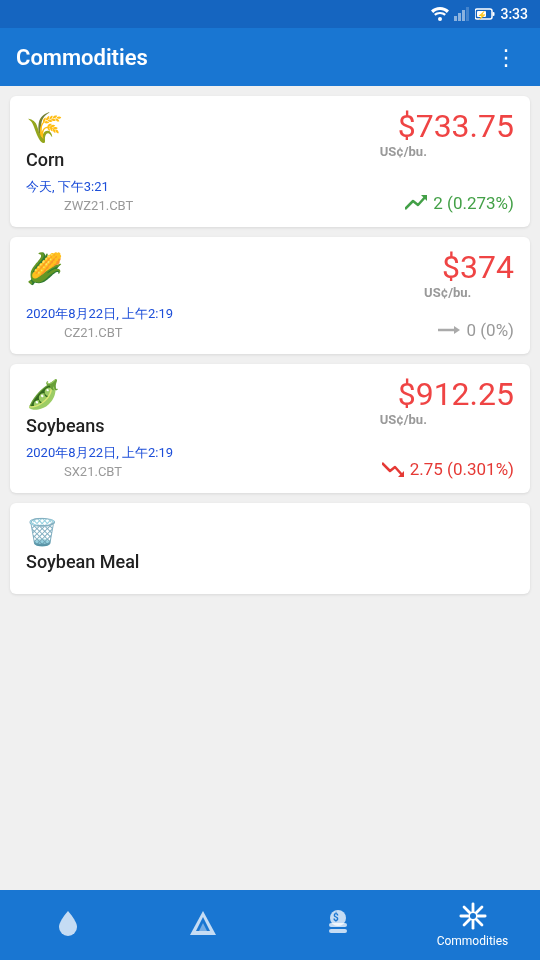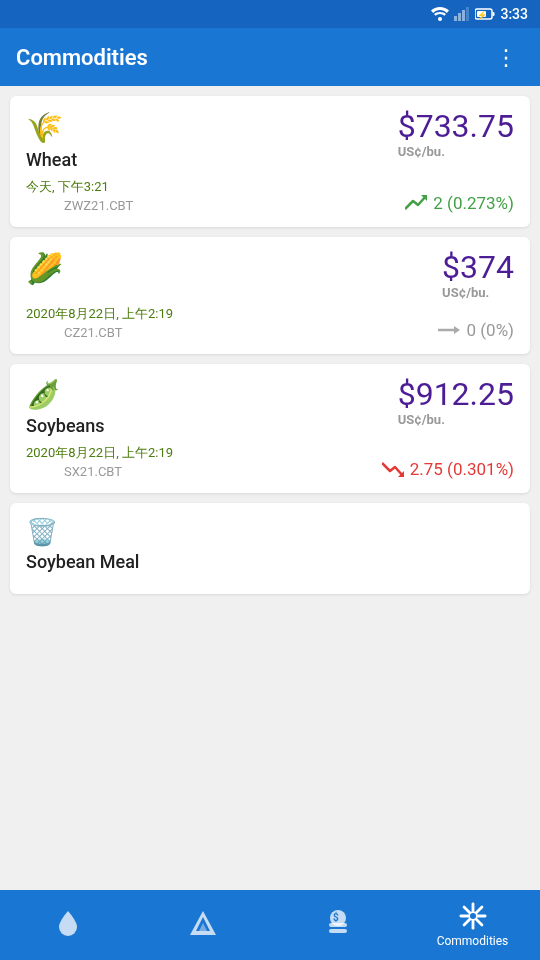--- a/index.html
+++ b/index.html
@@ -98,34 +98,35 @@
       font-size: 30px;
       margin-bottom: 4px;
     }
     .card-name {
       font-size: 18px;
       font-weight: 500;
       color: #222;
       margin-bottom: 8px;
     }
     .card-meta {
-      color: #4d7c0f;
+      color: #1d4ed8;
       font-size: 13px;
     }
     .card-symbol {
       color: #999;
       font-size: 13px;
       margin-top: 2px;
       margin-left: 38px;
     }
     .card-price {
       font-size: 32px;
       font-weight: 400;
-      color: #4c1d95;
+      color: #ef4444;
       line-height: 1;
+      margin-left: 18px;
     }
     .card-unit {
       font-size: 13px;
       color: #999;
       margin-top: 2px;
       font-weight: bold;
     }
     .card-change {
       display: flex;
       align-items: center;
@@ -207,21 +208,21 @@
   <span class="app-bar-title">Commodities</span>
   <div class="app-bar-menu">⋮</div>
 </div>
 
 <div class="main-content">
 
   <div class="card">
     <div class="card-left">
       <div>
         <div class="card-icon">🌾</div>
-        <div class="card-name">Wheat</div>
+        <div class="card-name">Corn</div>
       </div>
       <div>
         <div class="card-meta">今天, 下午3:21</div>
         <div class="card-symbol">ZWZ21.CBT</div>
       </div>
     </div>
     <div class="card-right">
       <div>
         <div class="card-price">$733.75</div>
         <div class="card-unit">US¢/bu.</div>

